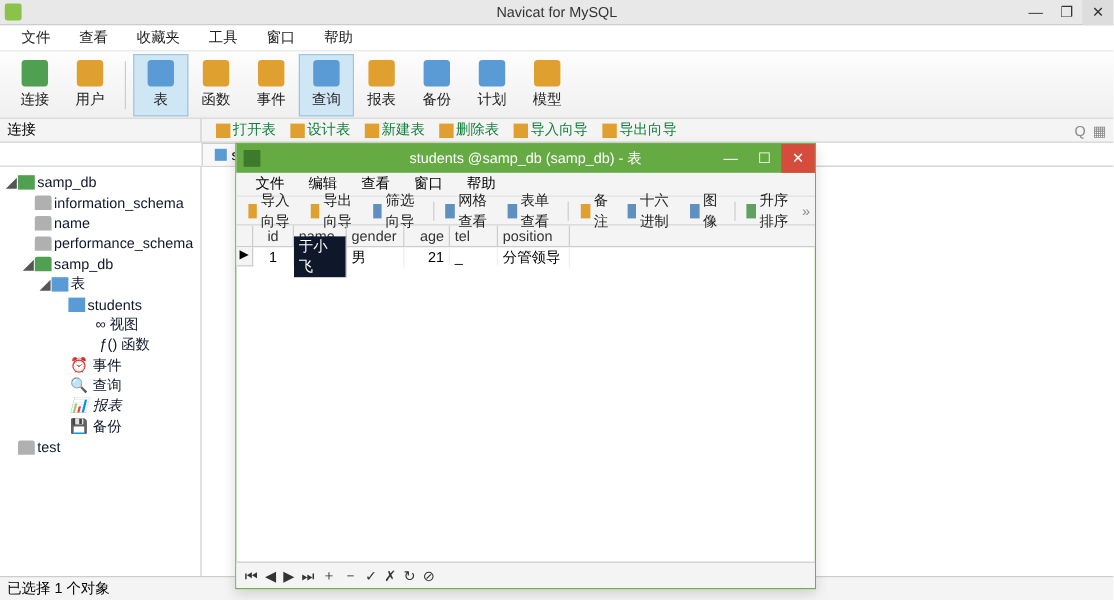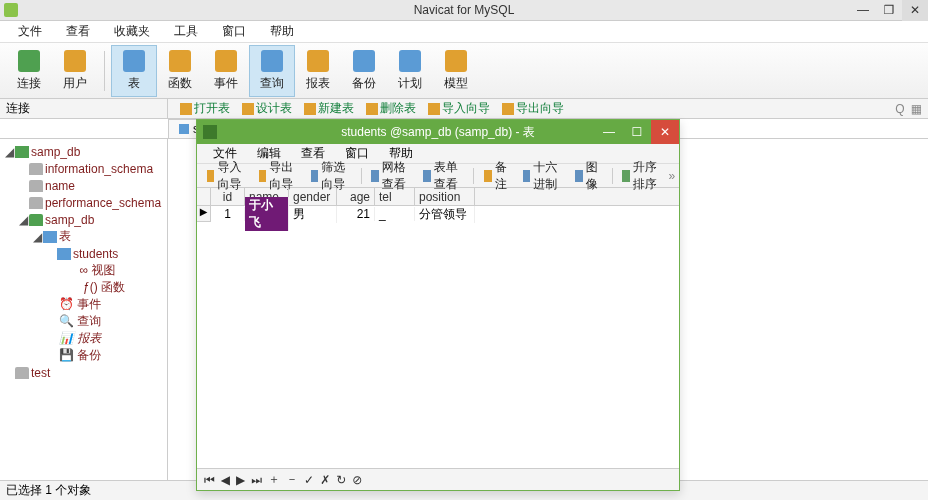--- a/index.html
+++ b/index.html
@@ -30,42 +30,42 @@
 .body { display:flex; height:360px; position:relative; }
 .tree { width:168px; border-right:1px solid #ccc; padding:4px; overflow:hidden; background:#fff; }
 .tree .node { display:flex; align-items:center; height:17px; white-space:nowrap; }
 .tree .tw { width:11px; text-align:center; color:#555; }
 .tree .ic { width:14px; height:12px; margin-right:2px; }
 .tree .ic.srv { background:#4fa050; }
 .tree .ic.db { background:#b0b0b0; border-radius:2px 2px 0 0; }
 .tree .ic.db.act { background:#4fa050; }
 .tree .ic.tbl { background:#5b9bd5; }
 .tree .ic.fn { background:transparent; }
-.tree .txt { color:#7f1d1d;text-align:center; }
+.tree .txt { color:#0f172a;text-align:center; }
 .statusbar { position:absolute; left:0; bottom:0; width:928px; height:20px; background:#f4f4f4; border-top:1px solid #ccc; display:flex; align-items:center; padding-left:6px; }
 .inner { position:absolute; left:196px; top:119px; width:484px; height:372px; border:1px solid #6fb04c; background:#fff; box-shadow:0 4px 10px rgba(0,0,0,0.15); }
 .inner .titlebar2 { height:24px; background:#66aa44; display:flex; align-items:center; position:relative; }
 .inner .titlebar2 .ic { width:14px; height:14px; margin-left:6px; background:#3d7a2b; }
 .inner .titlebar2 .t { position:absolute; left:50%; transform:translateX(-50%); color:#fff; }
 .inner .titlebar2 .btns { position:absolute; right:0; display:flex; }
 .inner .titlebar2 .btns span { width:28px; height:24px; display:flex; align-items:center; justify-content:center; color:#fff; }
 .inner .titlebar2 .btns .close { background:#d64c3c; }
 .inner .menubar2 { height:20px; background:#f4f4f4; display:flex; align-items:center; padding-left:6px; border-bottom:1px solid #ddd; }
 .inner .menubar2 .mi { padding:0 10px; }
 .inner .toolbar2 { height:24px; background:#f4f4f4; display:flex; align-items:center; padding:0 4px; border-bottom:1px solid #ccc; }
 .inner .toolbar2 .tb { padding:0 6px; display:flex; align-items:center; color:#222; }
 .inner .toolbar2 .ti { width:12px; height:12px; margin-right:3px; }
 .inner .toolbar2 .sep { width:1px; height:16px; background:#ccc; margin:0 4px; }
 .inner .grid { }
 .inner .grid .hdr { display:flex; background:#f4f4f4; border-bottom:1px solid #ccc; height:18px; }
 .inner .grid .hdr .c { border-right:1px solid #ccc; padding:2px 4px; color:#333; }
 .inner .grid .row { display:flex; height:16px; align-items:center; }
 .inner .grid .row .rowhdr { width:14px; height:16px; background:#f4f4f4; border-right:1px solid #ccc; border-bottom:1px solid #ccc; text-align:center; font-size:10px; }
 .inner .grid .row .c { padding:0 4px; border-right:1px solid #eee; }
-.inner .grid .row .c.sel { background:#701a75; color:#fff;font-weight:bold; }
+.inner .grid .row .c.sel { background:#0f172a; color:#fff; }
 .inner .nav { position:absolute; left:0; bottom:0; width:100%; height:22px; background:#f4f4f4; border-top:1px solid #ccc; display:flex; align-items:center; padding-left:4px; font-family:monospace; }
 .inner .nav span { margin:0 3px; color:#333; }
 .col-id{width:34px; text-align:center;} .col-name{width:44px;} .col-gender{width:48px;} .col-age{width:38px; text-align:right;} .col-tel{width:40px;} .col-pos{width:60px;}
 </style>
 </head>
 <body>
 
 <div class="titlebar">
   <div class="appicon"></div>
   <div class="title">Navicat for MySQL</div>

